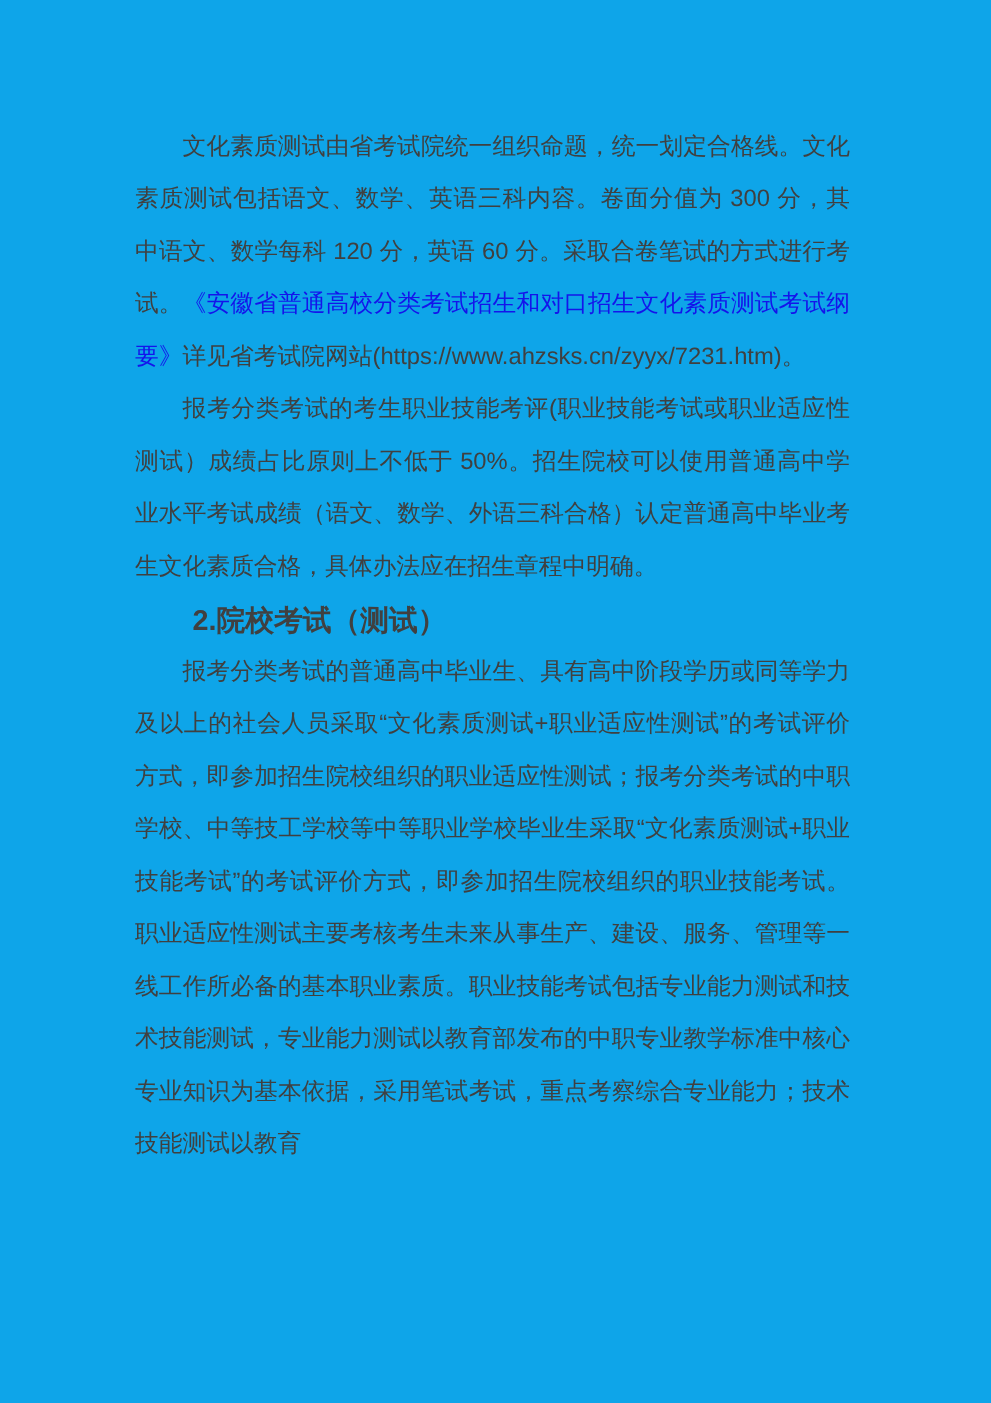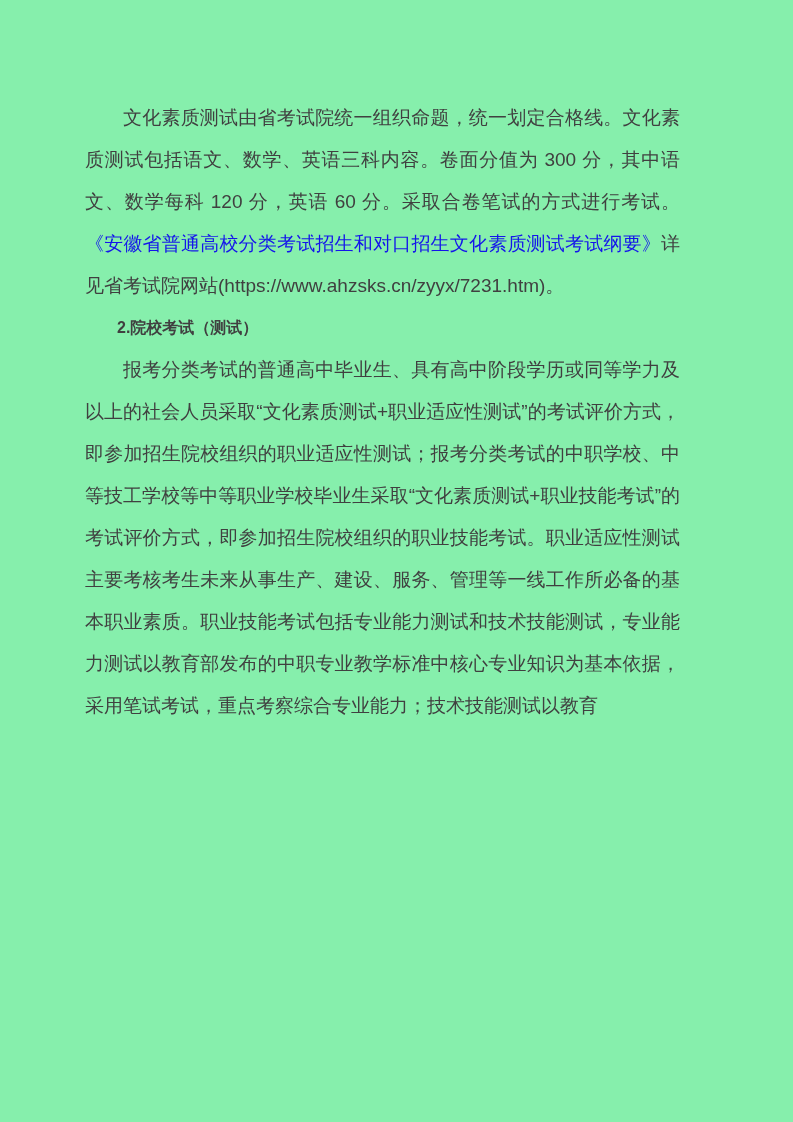--- a/index.html
+++ b/index.html
@@ -10,54 +10,55 @@
   body {
     width: 793px;
     height: 1122px;
     overflow: hidden;
     font-family: "Liberation Sans", "DejaVu Sans", sans-serif;
   }
   .page {
     box-sizing: border-box;
     width: 793px;
     height: 1122px;
-    padding: 97px 113px 0 85px;
-    background: #86efac;
+    padding: 97px 113px 0 108px;
+    background: #0ea5e9;
     overflow: hidden;
   }
   .para {
     margin: 0;
     font-size: 19px;
     line-height: 42px;
     color: #404040;
     text-align: justify;
     text-justify: inter-ideograph;
     text-indent: 2em;
     word-break: normal;
   }
   .heading {
     margin: 0;
-    font-size: 16px;
+    font-size: 23px;
     line-height: 42px;
     color: #404040;
     font-weight: bold;
     text-indent: 2em;
   }
   .doclink {
     color: #1414eb;
     text-decoration: none;
     cursor: pointer;
   }
 </style>
 </head>
 <body>
 
 <div class="page">
 
   <p class="para"><span>文化素质测试由省考试院统一组织命题，统一划定合格线。文化素质测试包括语文、数学、英语三科内容。卷面分值为 300 分，其中语文、数学每科 120 分，英语 60 分。采取合卷笔试的方式进行考试。</span><a class="doclink">《安徽省普通高校分类考试招生和对口招生文化素质测试考试纲要》</a><span>详见省考试院网站(https://www.ahzsks.cn/zyyx/7231.htm)。</span></p>
 
 
+  <p class="para"><span>报考分类考试的考生职业技能考评(职业技能考试或职业适应性测试）成绩占比原则上不低于 50%。招生院校可以使用普通高中学业水平考试成绩（语文、数学、外语三科合格）认定普通高中毕业考生文化素质合格，具体办法应在招生章程中明确。</span></p>
 
   <p class="heading"><span>2.院校考试（测试）</span></p>
 
   <p class="para"><span>报考分类考试的普通高中毕业生、具有高中阶段学历或同等学力及以上的社会人员采取“文化素质测试+职业适应性测试”的考试评价方式，即参加招生院校组织的职业适应性测试；报考分类考试的中职学校、中等技工学校等中等职业学校毕业生采取“文化素质测试+职业技能考试”的考试评价方式，即参加招生院校组织的职业技能考试。职业适应性测试主要考核考生未来从事生产、建设、服务、管理等一线工作所必备的基本职业素质。职业技能考试包括专业能力测试和技术技能测试，专业能力测试以教育部发布的中职专业教学标准中核心专业知识为基本依据，采用笔试考试，重点考察综合专业能力；技术技能测试以教育</span></p>
 
 </div>
 
 </body></html>

